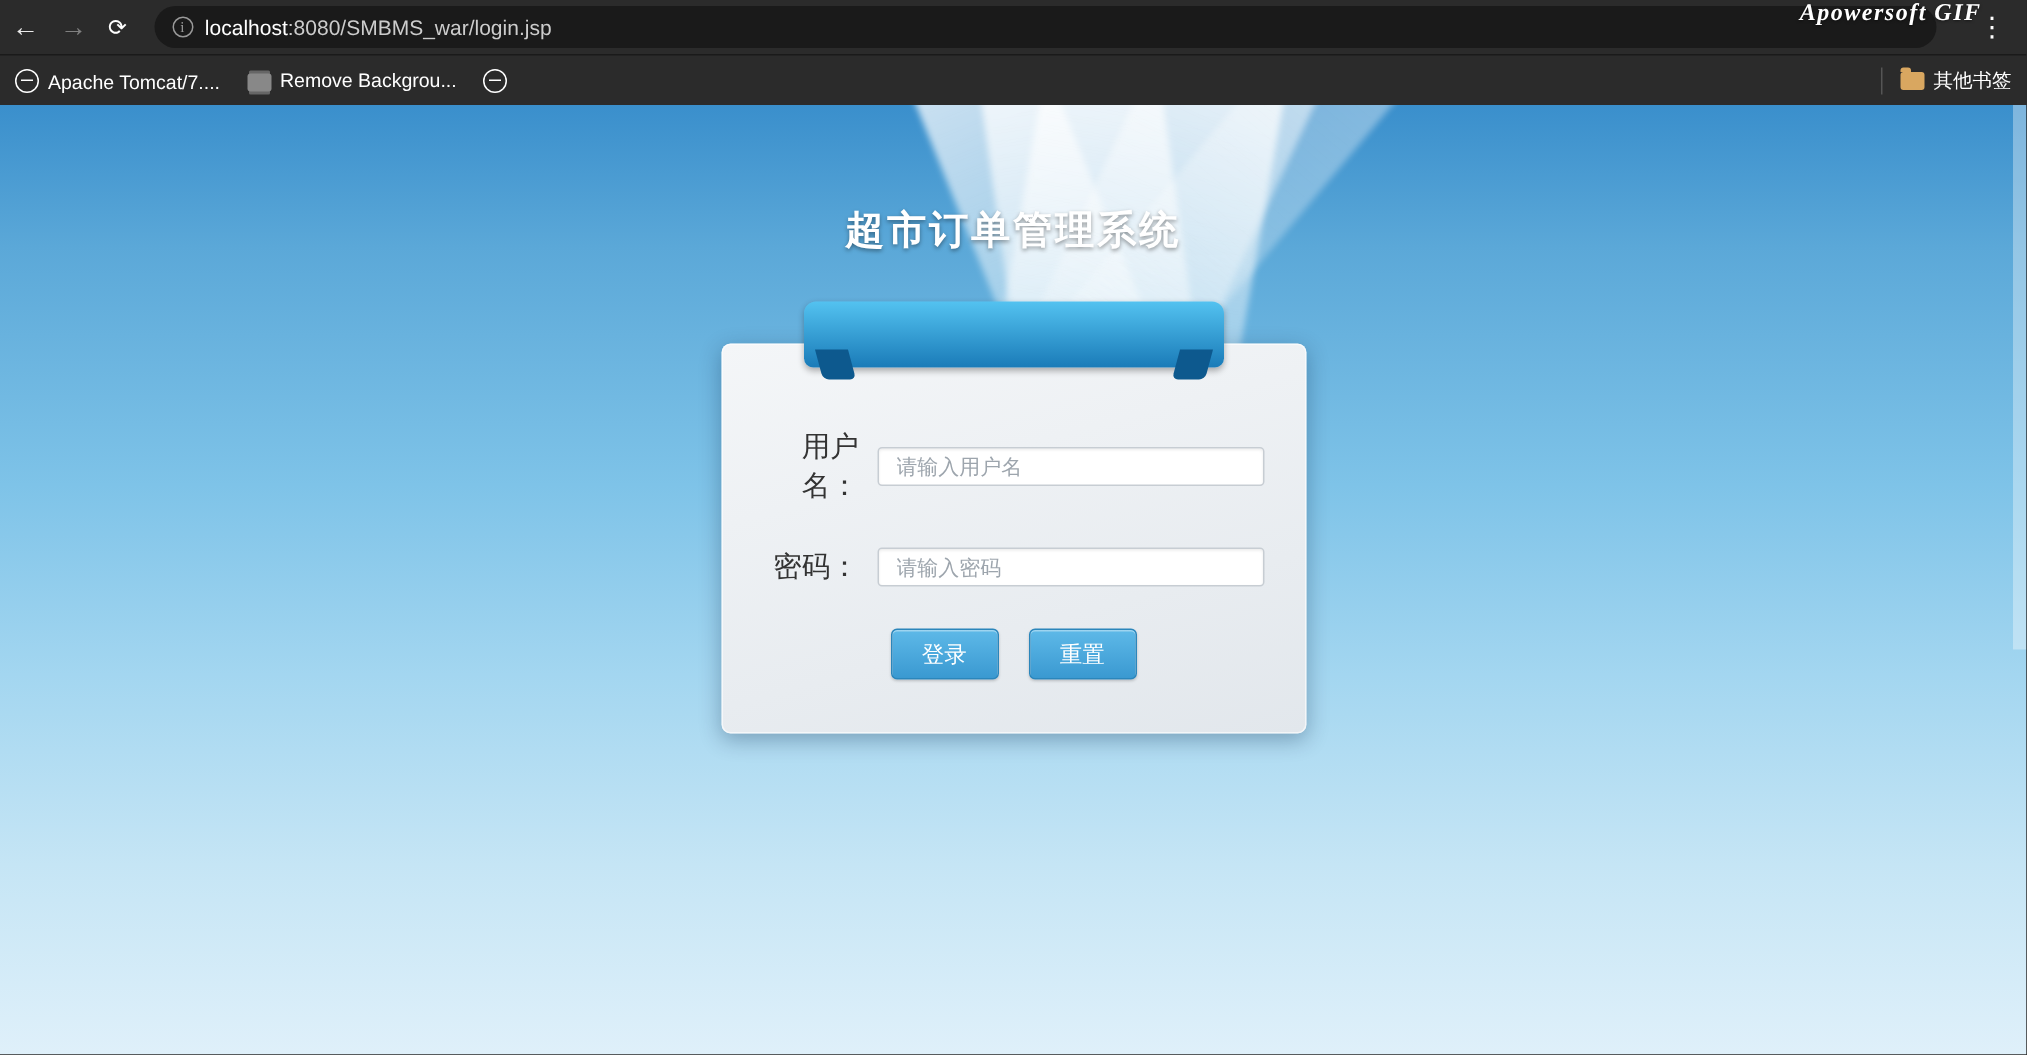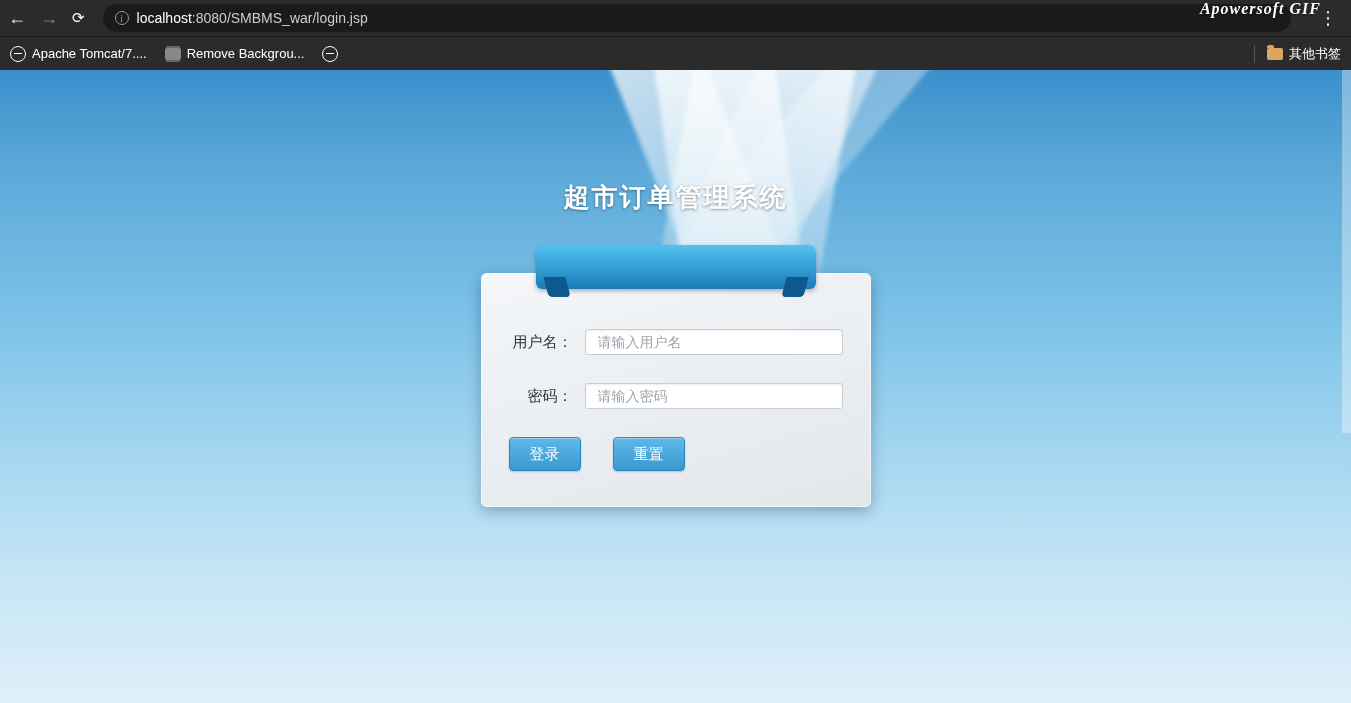--- a/index.html
+++ b/index.html
@@ -85,21 +85,21 @@
   display: flex;
   align-items: center;
   padding: 0 10px;
   gap: 18px;
   color: #fff;
   font-size: 13px;
   position: relative;
 }
 .bookmark-item {
   display: flex;
-  align-items: center;
+  align-items: flex-end;
   gap: 6px;
   cursor: pointer;
 }
 .bookmark-icon-globe {
   width: 16px; height: 16px;
   border: 1.5px solid #fff;
   border-radius: 50%;
   position: relative;
 }
 .bookmark-icon-globe::after {
@@ -164,21 +164,21 @@
 .ray.r2 { left: 48%; transform: rotate(-8deg); }
 .ray.r3 { left: 52%; transform: rotate(10deg); width: 160px; }
 .ray.r4 { left: 58%; transform: rotate(25deg); width: 110px; opacity: .7; }
 .ray.r5 { left: 65%; transform: rotate(40deg); width: 80px; opacity: .5; height: 500px;}
 
 .page-title {
   text-align: center;
   color: #fff;
   font-size: 26px;
   font-weight: 700;
-  padding-top: 110px;
+  padding-top: 66px;
   text-shadow: 0 1px 3px rgba(0,0,0,.4);
   letter-spacing: 2px;
   position: relative;
   z-index: 2;
 }
 
 
 .login-card {
   width: 390px;
   margin: 30px auto 0;
@@ -221,40 +221,40 @@
 }
 .form-row {
   display: flex;
   align-items: center;
   margin-bottom: 28px;
 }
 .form-label {
   width: 76px;
   text-align: right;
   color: #333;
-  font-size: 15px;
+  font-size: 19px;
   padding-right: 12px;
 }
 .form-input {
   flex: 1;
   height: 26px;
   border: 1px solid #c7cdd3;
   border-radius: 3px;
   padding: 0 12px;
   font-size: 14px;
   background: #fff;
   box-shadow: inset 0 1px 2px rgba(0,0,0,.08);
   outline: none;
 }
 .form-input::placeholder { color: #9da5ad; }
 
 .button-row {
   display: flex;
-  justify-content: flex-start;
-  gap: 32px;
+  justify-content: center;
+  gap: 20px;
   margin-top: 10px;
 }
 .btn {
   width: 72px;
   height: 34px;
   border: 1px solid #2b86bb;
   border-radius: 4px;
   background: linear-gradient(180deg, #5eb9e8, #3a99d1);
   color: #fff;
   font-size: 15px;

